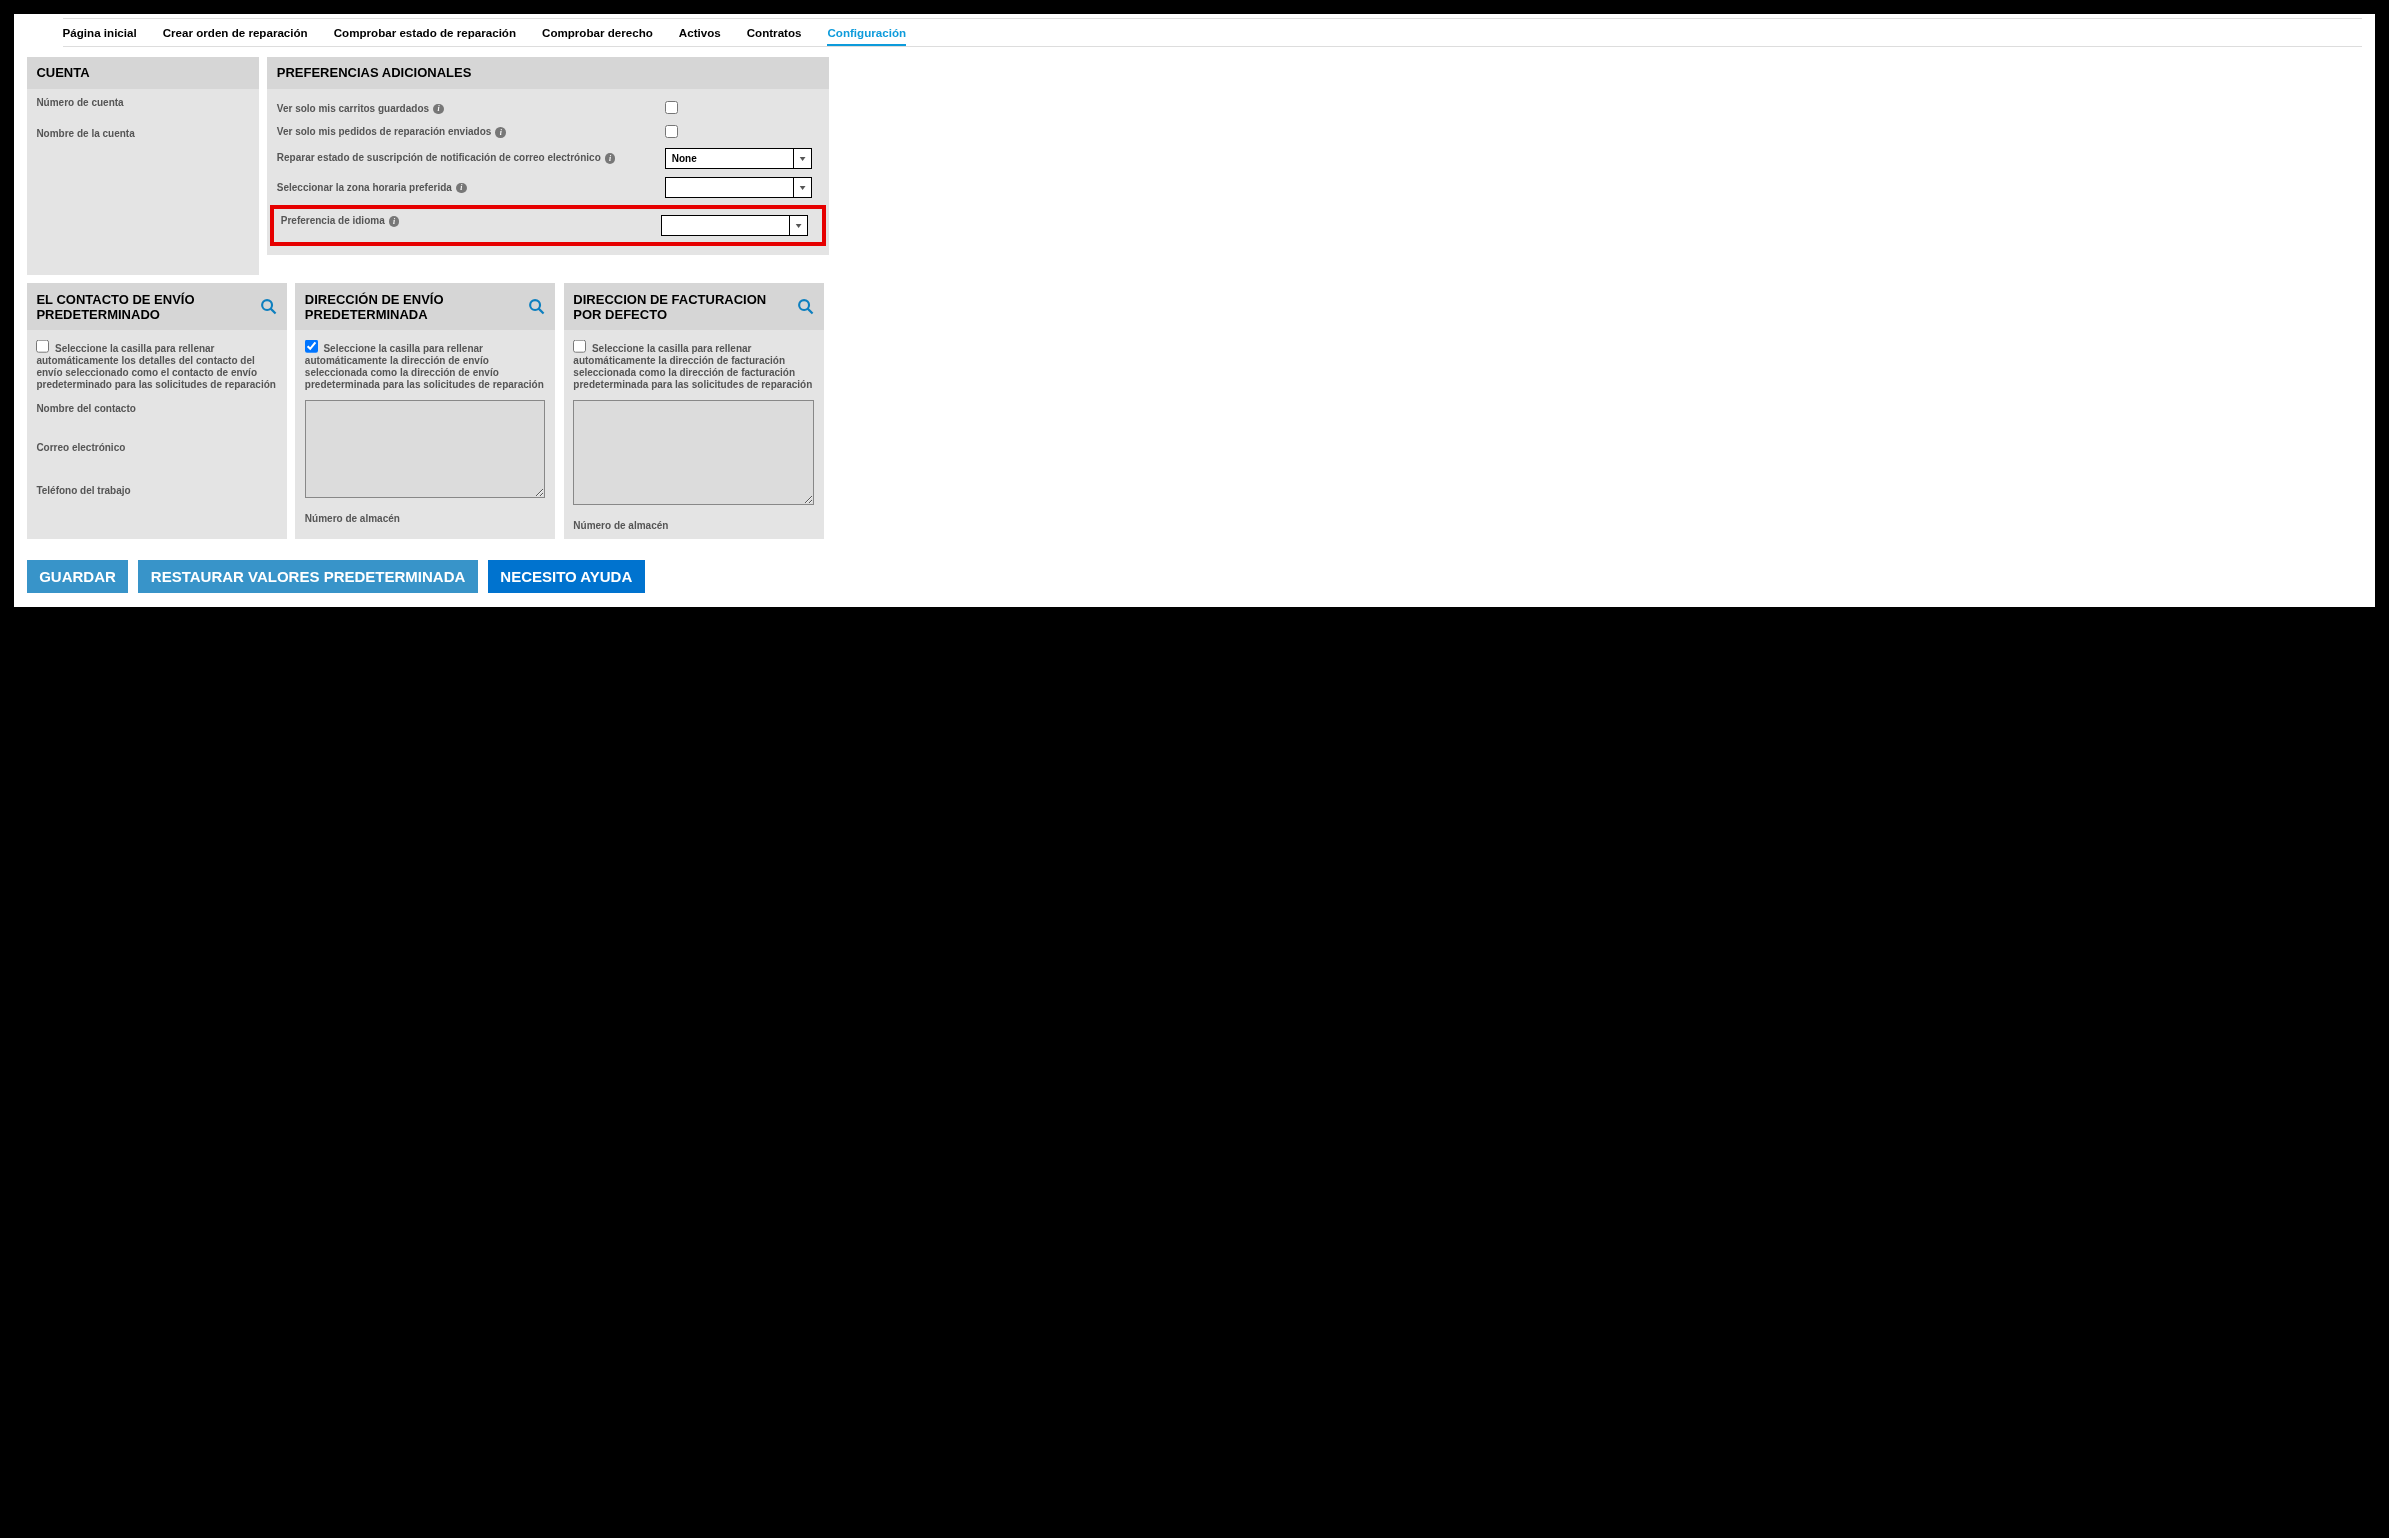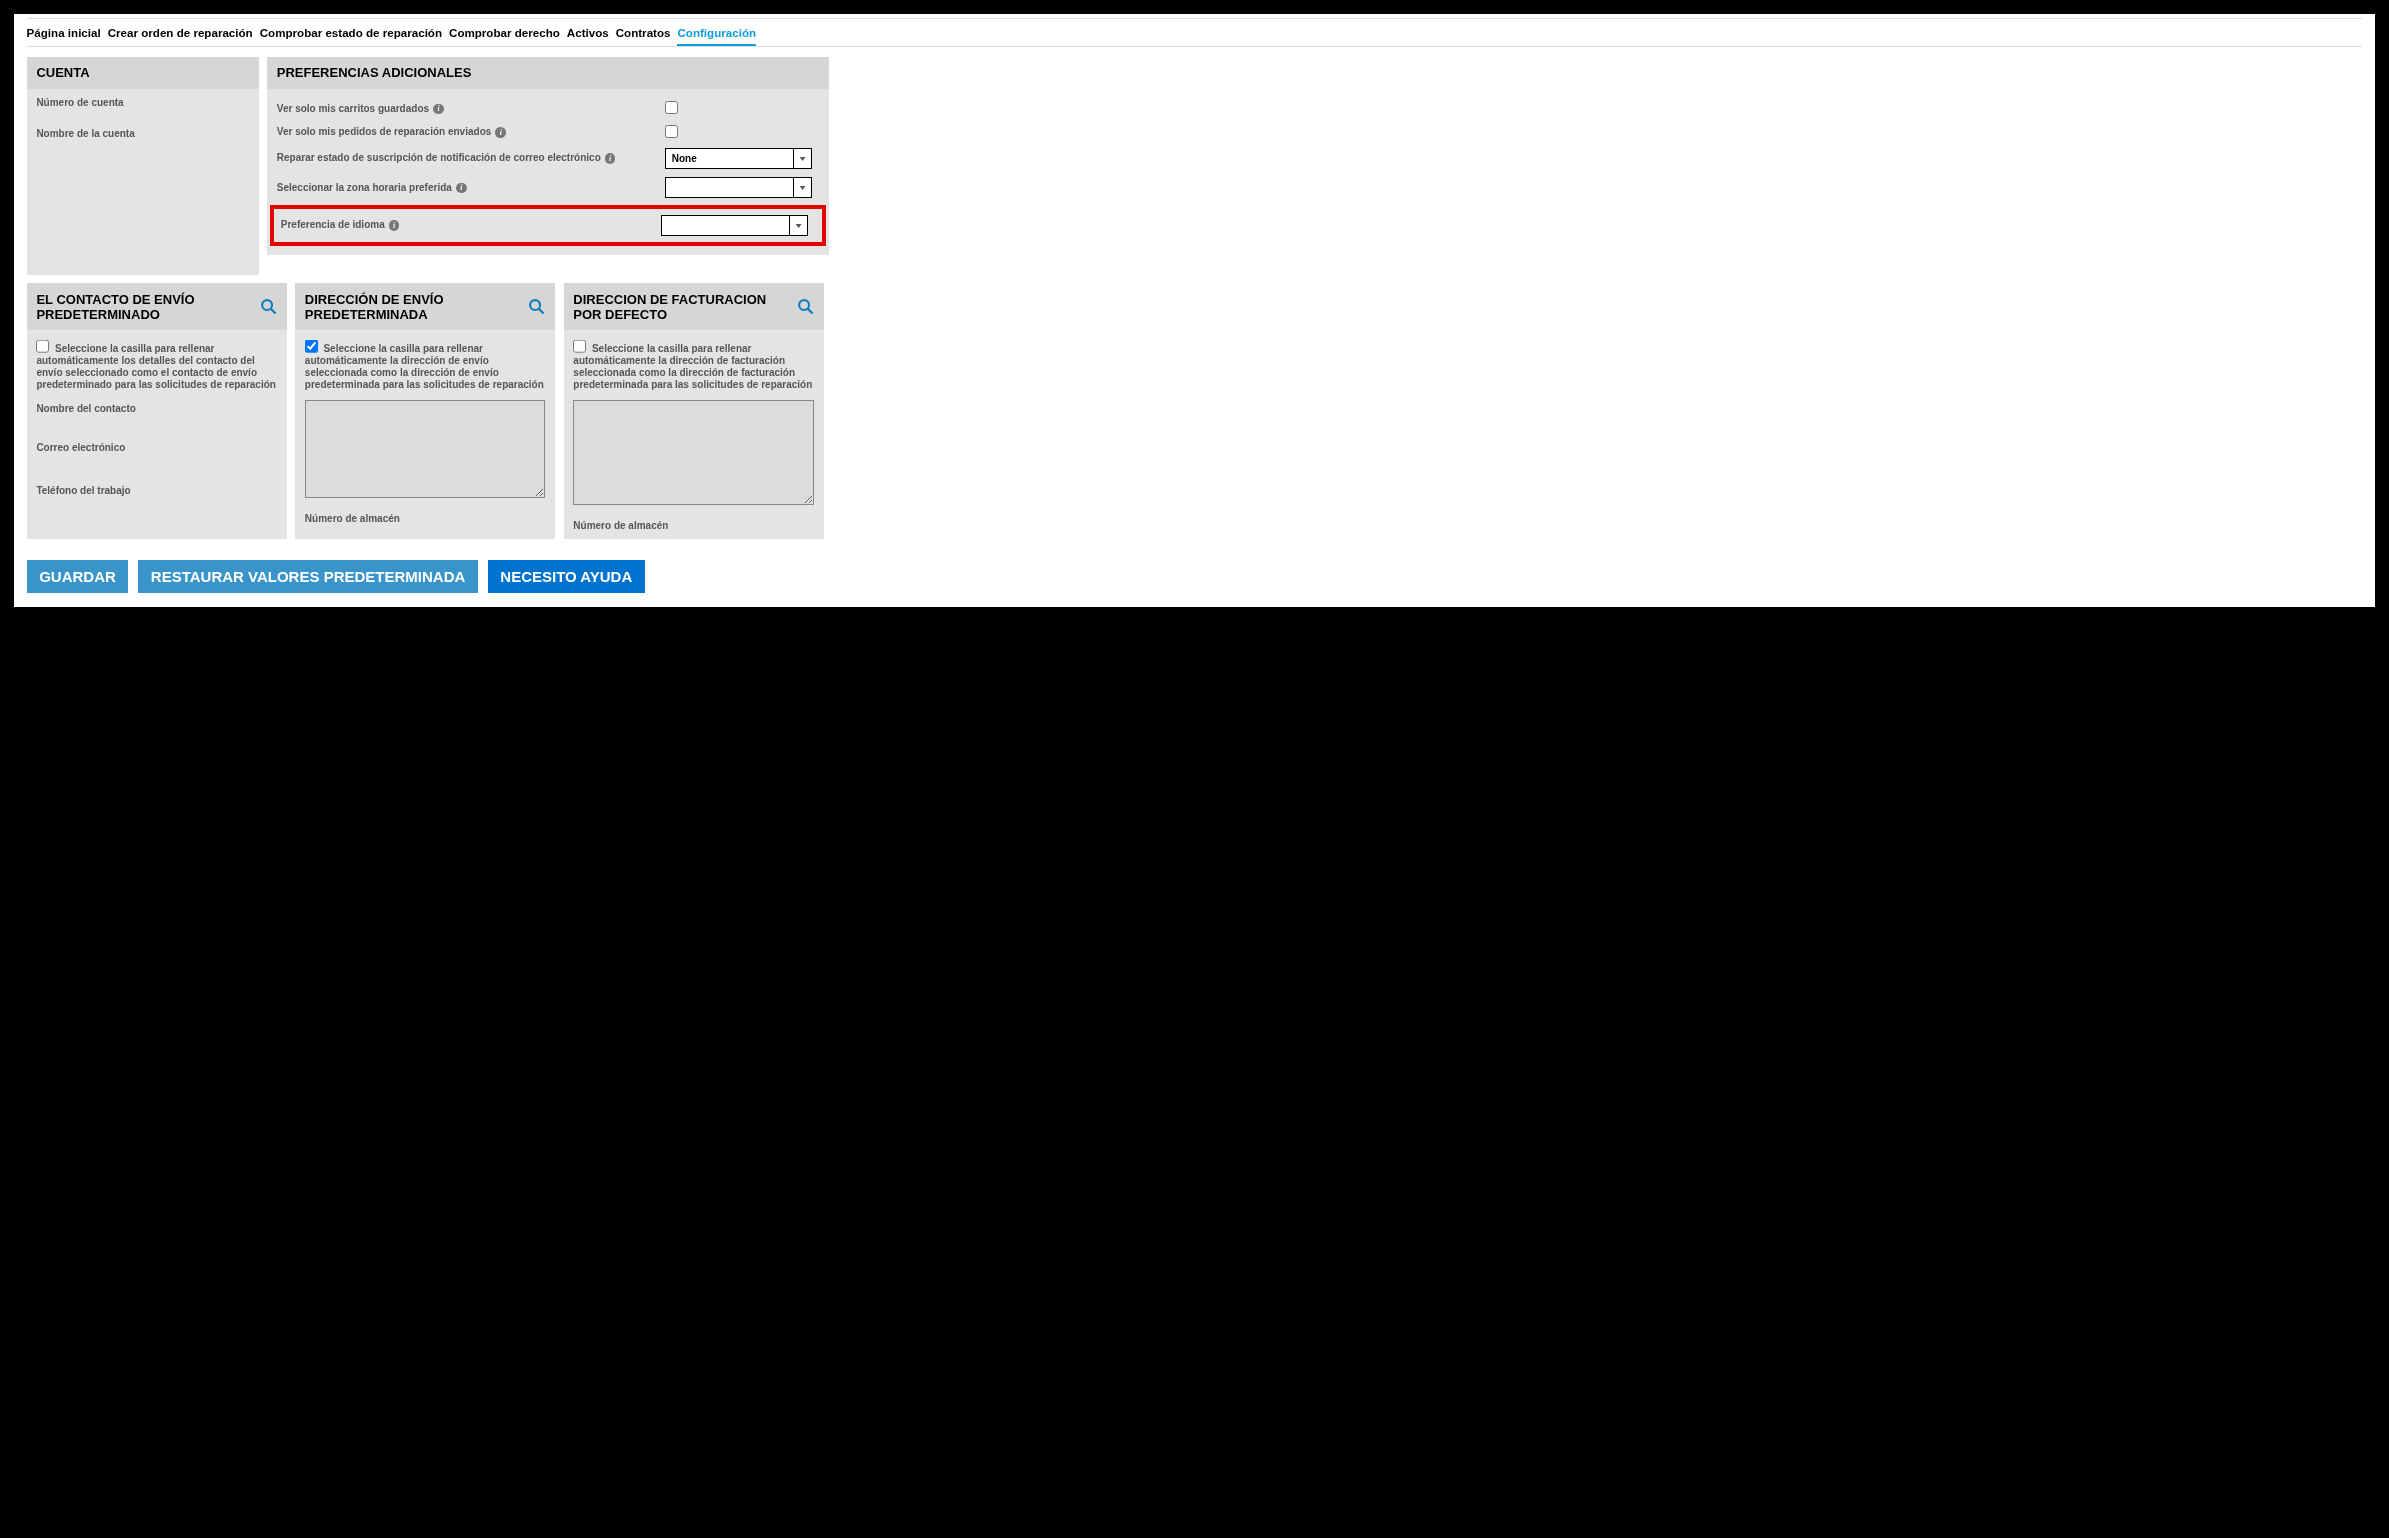--- a/index.html
+++ b/index.html
@@ -12,22 +12,23 @@
   .page {
     background: #fff;
     padding: 4.2px 12.6px 14px 12.6px;
     min-height: 588px;
   }
   .tabs {
     display: flex;
     border-top: 0.7px solid #ddd;
     border-bottom: 0.7px solid #ddd;
     padding: 7px 0;
-    gap: 7px;
+    gap: 26px;
     margin-bottom: 9.8px;
+    margin-left: 36px;
   }
   .tab {
     font-weight: bold;
     font-size: 11.6px;
     color: #000;
     cursor: pointer;
     white-space: nowrap;
   }
   .tab.active {
     color: #0d9bdb;
@@ -115,21 +116,20 @@
     align-items: center;
     justify-content: center;
     font-size: 9.8px;
   }
   .select-arrow::before { content: "▼"; transform: scaleY(0.7); }
   .highlight-box {
     border: 4.2px solid #e60000;
     padding: 5.6px 7px;
     margin: 2.8px -7px;
     display: flex;
-    align-items: center;
   }
   .highlight-box .pref-label { flex:1; }
   .three-cols {
     display: flex;
     gap: 8.4px;
     width: 797px;
   }
   .three-cols .panel { flex: 1; }
   .search-icon {
     width: 17px; height: 17px;

